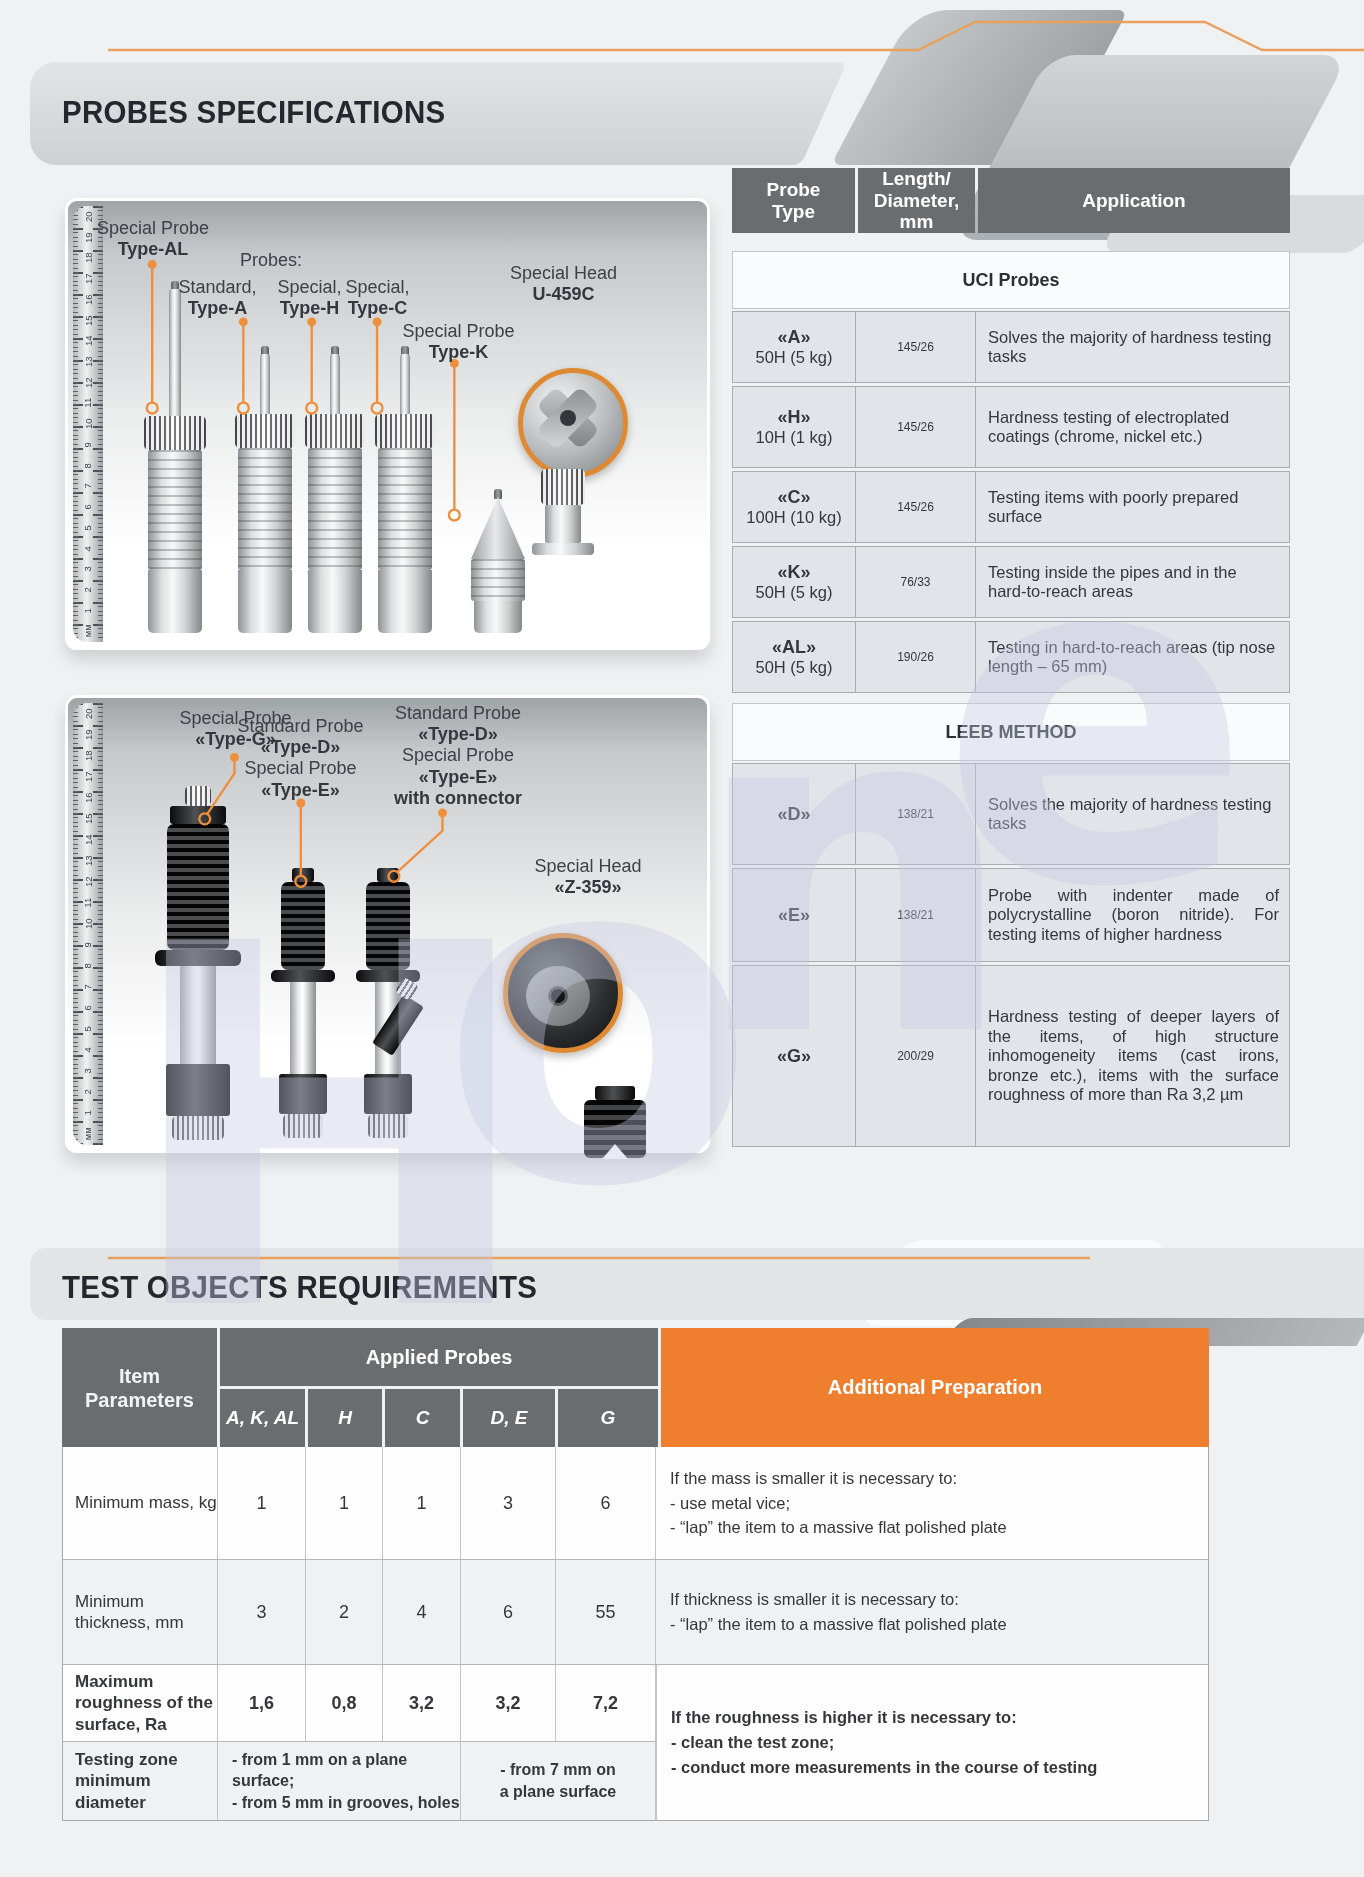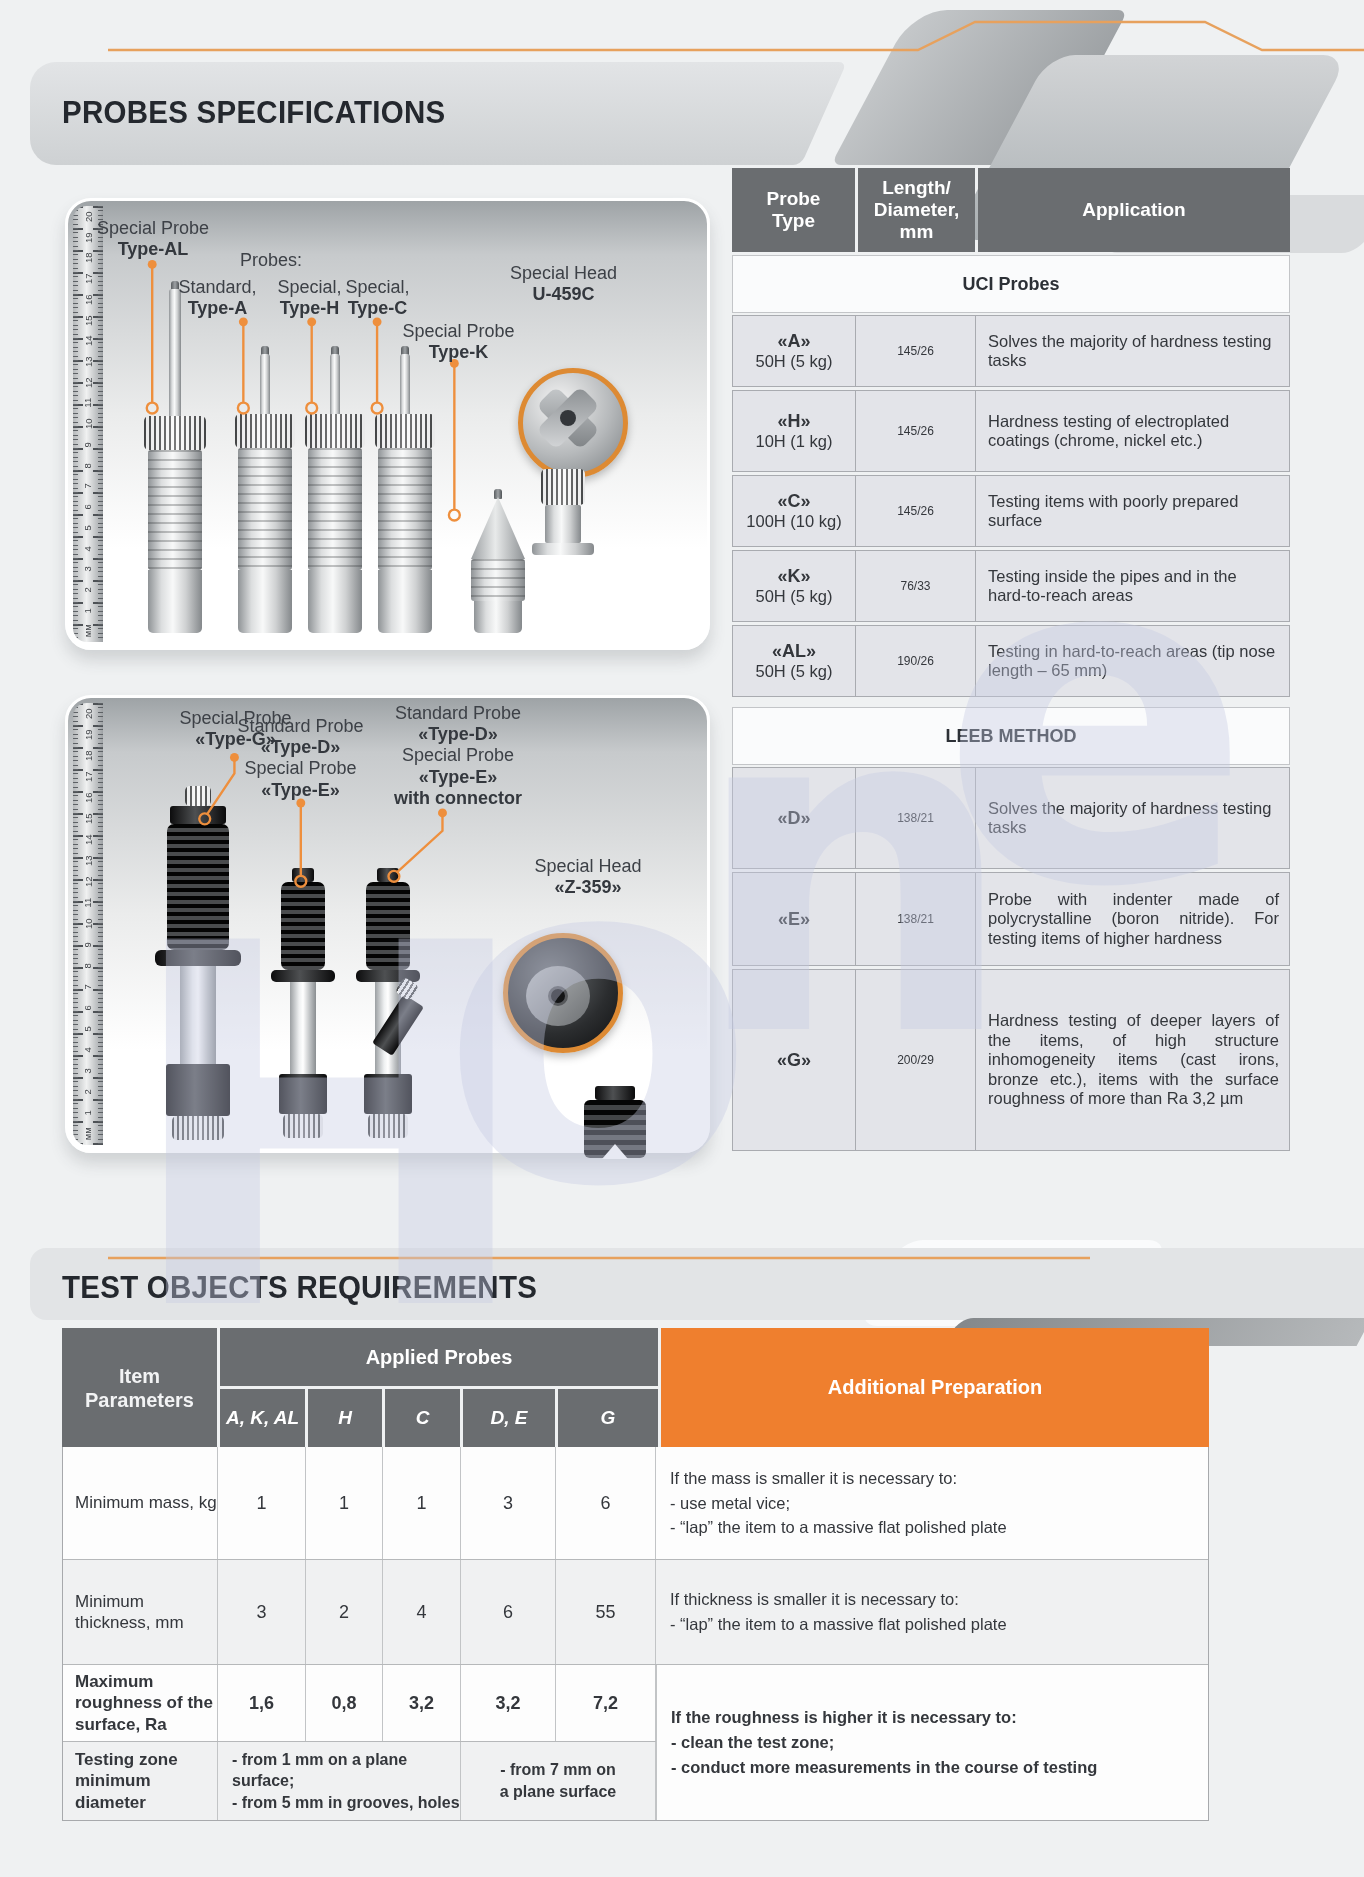--- a/index.html
+++ b/index.html
@@ -8,21 +8,21 @@
   
   .sw1{left:872px;top:10px;width:215px;height:155px;transform:skewX(-28deg);background:linear-gradient(105deg,#c6c9cb,#999da0);border-radius:34px 10px 30px 10px;z-index:1;}
   .sw2{left:1000px;top:55px;width:300px;height:185px;transform:skewX(-28deg);background:linear-gradient(180deg,#d2d4d6,#aab0b3);border-radius:26px;z-index:1;}
   .sw3{left:1115px;top:195px;width:260px;height:58px;transform:skewX(-28deg);background:#d9dbdd;border-radius:18px;z-index:1;}
   .topline{left:0;top:0;width:1364px;height:80px;z-index:2;}
   .hero{left:30px;top:62px;width:742px;height:103px;background:linear-gradient(180deg,#e2e4e6,#ced1d3);border-radius:26px 6px 6px 26px;z-index:3;}
   .hero:after{content:"";position:absolute;right:-52px;top:0;width:130px;height:100%;background:linear-gradient(180deg,#e2e4e6,#ced1d3);transform:skewX(-24deg);border-radius:8px;}
   .sec-title{font-size:31px;font-weight:800;color:#24282e;letter-spacing:.3px;transform:scaleX(.95);transform-origin:left;white-space:nowrap;}
   .hero .sec-title{position:absolute;left:32px;top:33px;}
   
-  .panel{background:linear-gradient(180deg,#9ea3a6 0%,#c7cacc 12%,#ebecec 48%,#ffffff 78%);border:3px solid #fff;border-radius:26px;box-shadow:0 10px 16px rgba(60,65,70,.18);z-index:10;}
+  .panel{background:linear-gradient(180deg,#9ea3a6 0%,#c7cacc 12%,#ebecec 48%,#ffffff 78%);border:3px solid #fff;border-radius:12px;box-shadow:0 10px 16px rgba(60,65,70,.18);z-index:10;}
   .panel1{left:65px;top:198px;width:645px;height:452px;}
   .panel2{left:65px;top:695px;width:645px;height:458px;}
   .ruler{position:absolute;left:5px;top:5px;bottom:5px;width:30px;border-radius:14px 0 0 14px;
     background-image:
       repeating-linear-gradient(180deg,#5d6165 0 1px,rgba(0,0,0,0) 1px 4.4px),
       repeating-linear-gradient(180deg,#4e5256 0 1.6px,rgba(0,0,0,0) 1.6px 22px),
       repeating-linear-gradient(180deg,#5d6165 0 1px,rgba(0,0,0,0) 1px 4.4px),
       repeating-linear-gradient(180deg,#4e5256 0 1.6px,rgba(0,0,0,0) 1.6px 22px),
       linear-gradient(90deg,#b4b7b9,#f0f1f1 45%,#9da1a4);
     background-size:5px 100%,10px 100%,5px 100%,10px 100%,100% 100%;
@@ -42,21 +42,21 @@
   .cone{background:linear-gradient(90deg,#9a9ea1,#e8eaea 45%,#8d9194);clip-path:polygon(50% 0,100% 100%,0 100%);}
   .blackp{background:linear-gradient(90deg,#0c0c0d,#4e5052 45%,#0a0a0b);border-radius:3px;}
   .bellows{background-image:repeating-linear-gradient(180deg,#040404 0 4px,#4a4c4e 4px 8px),linear-gradient(90deg,#000,#2e2f31 50%,#000);border-radius:7px;}
   .chrome{background:linear-gradient(90deg,#9b9fa2,#eef0f1 35%,#fff 50%,#c2c5c7 75%,#8a8e91);}
   .blk-ribbed{background-image:repeating-linear-gradient(180deg,#050505 0 5px,#434547 5px 10px),linear-gradient(90deg,#000,#333 50%,#000);border-radius:6px;}
   .head-ring{border-radius:50%;border:5px solid #dd8a33;box-shadow:0 4px 8px rgba(0,0,0,.25);}
   .head-uci{background:radial-gradient(circle at 36% 30%,#f4f4f4,#b6b9bb 55%,#7c8083);}
   .head-leeb{background:radial-gradient(circle at 38% 32%,#6c7073,#2b2d2f 60%,#0f1011);}
   
   .spec{left:732px;top:168px;width:558px;z-index:20;font-size:16.5px;color:#34373c;}
-  .sp-head{display:flex;height:84px;margin-bottom:3px;}
+  .sp-head{display:flex;height:65px;margin-bottom:18px;}
   .sp-hc{background:#6a6d70;color:#fff;font-weight:700;font-size:19px;display:flex;align-items:center;justify-content:center;text-align:center;line-height:1.15;}
   .sp-c1{width:123px;margin-right:3px;}
   .sp-c2{width:117px;margin-right:3px;}
   .sp-c3{flex:1;}
   .sp-sec{height:56px;background:#fafbfc;border:1px solid #c3c5c8;display:flex;align-items:center;justify-content:center;font-weight:700;font-size:18px;color:#2c3036;margin-bottom:2px;}
   .sp-row{display:flex;background:#e3e4e9;border:1px solid #a9abb0;margin-bottom:3px;}
   .sp-row .cell{display:flex;flex-direction:column;align-items:center;justify-content:center;text-align:center;}
   .sp-row .t{width:122px;border-right:1px solid #a9abb0;}
   .sp-row .t b{font-size:18px;}
   .sp-row .t span{font-size:16.5px;}

